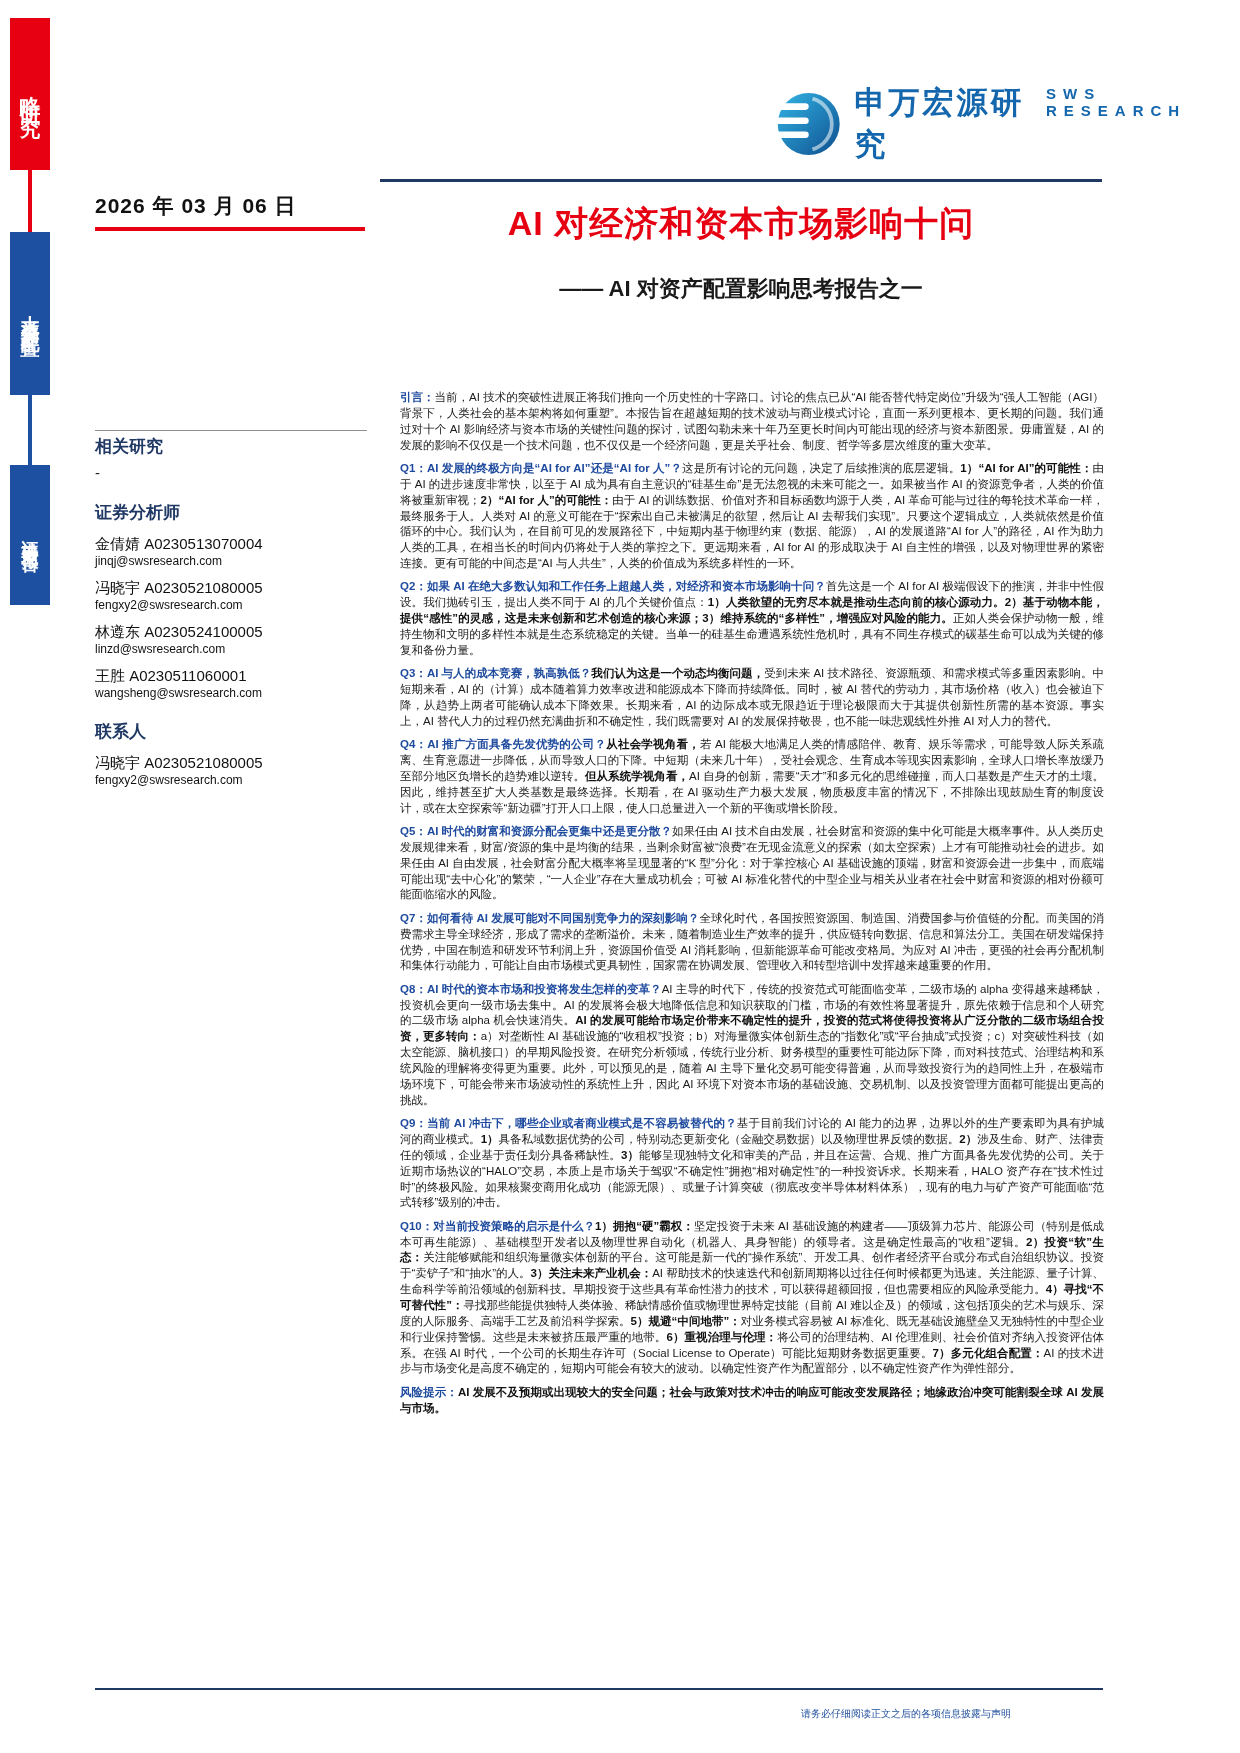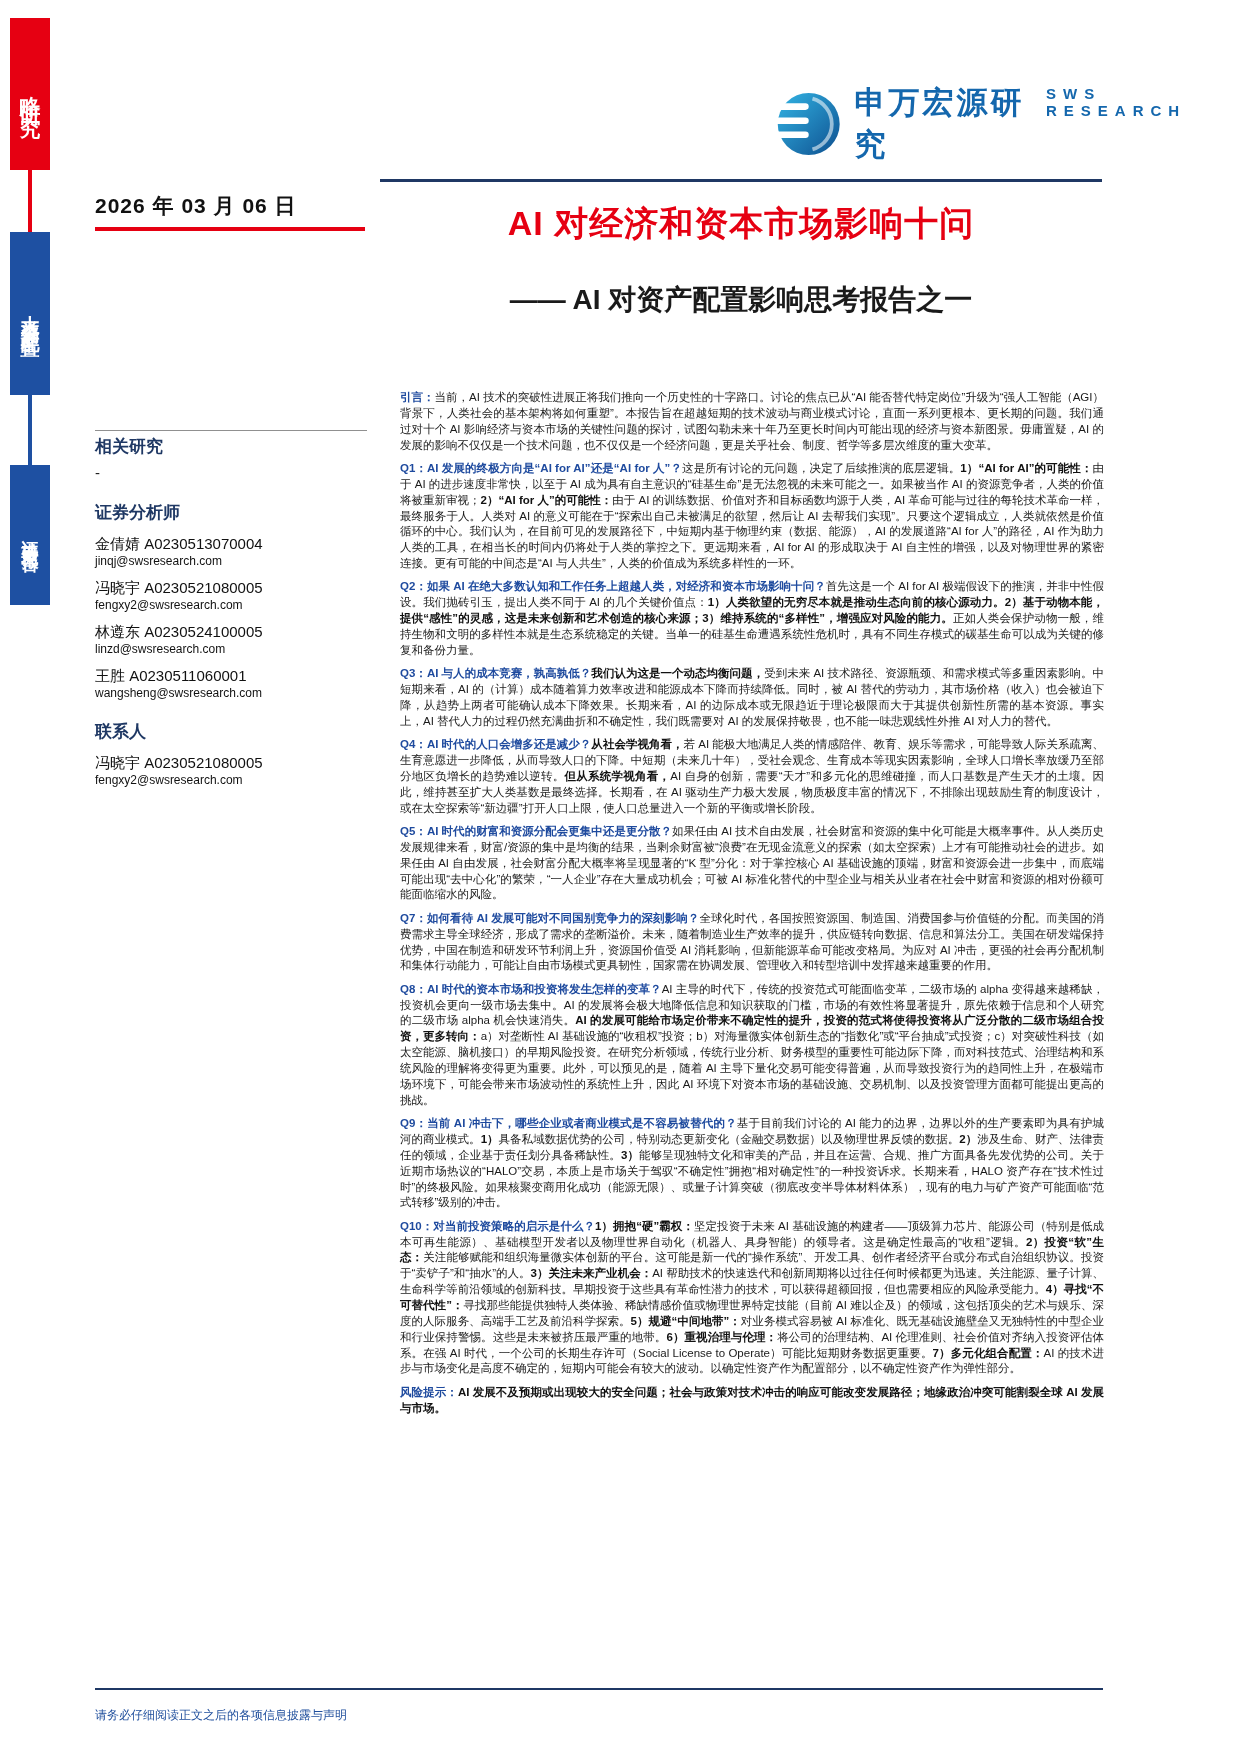--- a/index.html
+++ b/index.html
@@ -20,39 +20,39 @@
   .logo-txt { display:flex; flex-direction:row; }
   .logo-cn { font-size:31px; font-weight:bold; color:#1467ad; letter-spacing:3px; }
   .logo-en { font-size:15px; font-weight:bold; color:#1467ad; letter-spacing:7px; margin-top:3px; }
 
   .date { position:absolute; left:95px; top:192px; font-size:21px; font-weight:bold; color:#111; letter-spacing:1px; }
   .date-rule { position:absolute; left:95px; top:227px; width:270px; height:4px; background:#e60012; }
   .logo-rule { position:absolute; left:380px; top:179px; width:722px; height:3px; background:#1f3864; }
 
   .title-block { position:absolute; left:380px; top:201px; width:722px; text-align:center; }
   .title { font-size:34px; font-weight:bold; color:#e60012; letter-spacing:1px; }
-  .subtitle { margin-top:34px; font-size:28px; font-weight:bold; color:#1a1a1a; }
+  .subtitle { margin-top:27px; font-size:22px; font-weight:bold; color:#1a1a1a; }
 
   
   .left-panel { position:absolute; left:95px; top:430px; width:272px; border-top:1px solid #909090; padding-top:4px; }
   .lp-heading { font-size:17px; font-weight:bold; color:#1f3864; margin-top:20px; }
   .lp-heading.first { margin-top:0; }
   .lp-dash { font-size:15px; color:#222; margin-top:6px; }
   .person-name { font-size:15px; color:#111; margin-top:11px; }
   .person-email { font-size:12px; color:#111; margin-top:0; }
 
   
   #report-body { position:absolute; left:400px; top:390px; width:704px; }
   .para { font-size:11.5px; line-height:1.38; color:#1a1a1a; text-align:justify; margin-bottom:7.5px; }
   .para .lead { font-weight:bold; color:#1e4a9e; }
   .para b { font-weight:bold; color:#111; }
 
   .footer-rule { position:absolute; left:95px; top:1688px; width:1008px; height:2px; background:#1f3864; }
-  .footer-text { position:absolute; left:95px; top:1707px; width:1008px; padding-right:92px;
-    font-size:12px; color:#1f4e9c; }
+  .footer-text { position:absolute; left:95px; top:1707px; width:1008px; text-align:right; padding-right:92px;
+    font-size:10px; color:#1f4e9c; }
 </style>
 </head>
 <body>
 
 <div class="page">
 
   <div class="side-tag tag-red">略研究</div>
   <div class="conn-red"></div>
   <div class="side-tag tag-blue1">大类资产配置</div>
   <div class="conn-blue"></div>
@@ -106,21 +106,21 @@
         <div class="person-name">冯晓宇 A0230521080005</div>
         <div class="person-email">fengxy2@swsresearch.com</div>
       </div>
   </aside>
 
   <main id="report-body">
       <p class="para"><span class="lead">引言：</span>当前，AI 技术的突破性进展正将我们推向一个历史性的十字路口。讨论的焦点已从“AI 能否替代特定岗位”升级为“强人工智能（AGI）背景下，人类社会的基本架构将如何重塑”。本报告旨在超越短期的技术波动与商业模式讨论，直面一系列更根本、更长期的问题。我们通过对十个 AI 影响经济与资本市场的关键性问题的探讨，试图勾勒未来十年乃至更长时间内可能出现的经济与资本新图景。毋庸置疑，AI 的发展的影响不仅仅是一个技术问题，也不仅仅是一个经济问题，更是关乎社会、制度、哲学等多层次维度的重大变革。</p>
       <p class="para"><span class="lead">Q1：AI 发展的终极方向是“AI for AI”还是“AI for 人”？</span>这是所有讨论的元问题，决定了后续推演的底层逻辑。<b>1）“AI for AI”的可能性：</b>由于 AI 的进步速度非常快，以至于 AI 成为具有自主意识的“硅基生命”是无法忽视的未来可能之一。如果被当作 AI 的资源竞争者，人类的价值将被重新审视；<b>2）“AI for 人”的可能性：</b>由于 AI 的训练数据、价值对齐和目标函数均源于人类，AI 革命可能与过往的每轮技术革命一样，最终服务于人。人类对 AI 的意义可能在于“探索出自己未被满足的欲望，然后让 AI 去帮我们实现”。只要这个逻辑成立，人类就依然是价值循环的中心。我们认为，在目前可见的发展路径下，中短期内基于物理约束（数据、能源），AI 的发展道路“AI for 人”的路径，AI 作为助力人类的工具，在相当长的时间内仍将处于人类的掌控之下。更远期来看，AI for AI 的形成取决于 AI 自主性的增强，以及对物理世界的紧密连接。更有可能的中间态是“AI 与人共生”，人类的价值成为系统多样性的一环。</p>
       <p class="para"><span class="lead">Q2：如果 AI 在绝大多数认知和工作任务上超越人类，对经济和资本市场影响十问？</span>首先这是一个 AI for AI 极端假设下的推演，并非中性假设。我们抛砖引玉，提出人类不同于 AI 的几个关键价值点：<b>1）人类欲望的无穷尽本就是推动生态向前的核心源动力。2）基于动物本能，提供“感性”的灵感，这是未来创新和艺术创造的核心来源；3）维持系统的“多样性”，增强应对风险的能力。</b>正如人类会保护动物一般，维持生物和文明的多样性本就是生态系统稳定的关键。当单一的硅基生命遭遇系统性危机时，具有不同生存模式的碳基生命可以成为关键的修复和备份力量。</p>
       <p class="para"><span class="lead">Q3：AI 与人的成本竞赛，孰高孰低？</span><b>我们认为这是一个动态均衡问题，</b>受到未来 AI 技术路径、资源瓶颈、和需求模式等多重因素影响。中短期来看，AI 的（计算）成本随着算力效率改进和能源成本下降而持续降低。同时，被 AI 替代的劳动力，其市场价格（收入）也会被迫下降，从趋势上两者可能确认成本下降效果。长期来看，AI 的边际成本或无限趋近于理论极限而大于其提供创新性所需的基本资源。事实上，AI 替代人力的过程仍然充满曲折和不确定性，我们既需要对 AI 的发展保持敬畏，也不能一味悲观线性外推 AI 对人力的替代。</p>
-      <p class="para"><span class="lead">Q4：AI 时代的人口会增多还是减少？</span><b>从社会学视角看，</b>若 AI 能极大地满足人类的情感陪伴、教育、娱乐等需求，可能导致人际关系疏离、生育意愿进一步降低，从而导致人口的下降。中短期（未来几十年），受社会观念、生育成本等现实因素影响，全球人口增长率放缓乃至部分地区负增长的趋势难以逆转。<b>但从系统学视角看，</b>AI 自身的创新，需要“天才”和多元化的思维碰撞，而人口基数是产生天才的土壤。因此，维持甚至扩大人类基数是最终选择。长期看，在 AI 驱动生产力极大发展，物质极度丰富的情况下，不排除出现鼓励生育的制度设计，或在太空探索等“新边疆”打开人口上限，使人口总量进入一个新的平衡或增长阶段。</p>
+      <p class="para"><span class="lead">Q4：AI 推广方面具备先发优势的公司？</span><b>从社会学视角看，</b>若 AI 能极大地满足人类的情感陪伴、教育、娱乐等需求，可能导致人际关系疏离、生育意愿进一步降低，从而导致人口的下降。中短期（未来几十年），受社会观念、生育成本等现实因素影响，全球人口增长率放缓乃至部分地区负增长的趋势难以逆转。<b>但从系统学视角看，</b>AI 自身的创新，需要“天才”和多元化的思维碰撞，而人口基数是产生天才的土壤。因此，维持甚至扩大人类基数是最终选择。长期看，在 AI 驱动生产力极大发展，物质极度丰富的情况下，不排除出现鼓励生育的制度设计，或在太空探索等“新边疆”打开人口上限，使人口总量进入一个新的平衡或增长阶段。</p>
       <p class="para"><span class="lead">Q5：AI 时代的财富和资源分配会更集中还是更分散？</span>如果任由 AI 技术自由发展，社会财富和资源的集中化可能是大概率事件。从人类历史发展规律来看，财富/资源的集中是均衡的结果，当剩余财富被“浪费”在无现金流意义的探索（如太空探索）上才有可能推动社会的进步。如果任由 AI 自由发展，社会财富分配大概率将呈现显著的“K 型”分化：对于掌控核心 AI 基础设施的顶端，财富和资源会进一步集中，而底端可能出现“去中心化”的繁荣，“一人企业”存在大量成功机会；可被 AI 标准化替代的中型企业与相关从业者在社会中财富和资源的相对份额可能面临缩水的风险。</p>
       <p class="para"><span class="lead">Q7：如何看待 AI 发展可能对不同国别竞争力的深刻影响？</span>全球化时代，各国按照资源国、制造国、消费国参与价值链的分配。而美国的消费需求主导全球经济，形成了需求的垄断溢价。未来，随着制造业生产效率的提升，供应链转向数据、信息和算法分工。美国在研发端保持优势，中国在制造和研发环节利润上升，资源国价值受 AI 消耗影响，但新能源革命可能改变格局。为应对 AI 冲击，更强的社会再分配机制和集体行动能力，可能让自由市场模式更具韧性，国家需在协调发展、管理收入和转型培训中发挥越来越重要的作用。</p>
       <p class="para"><span class="lead">Q8：AI 时代的资本市场和投资将发生怎样的变革？</span>AI 主导的时代下，传统的投资范式可能面临变革，二级市场的 alpha 变得越来越稀缺，投资机会更向一级市场去集中。AI 的发展将会极大地降低信息和知识获取的门槛，市场的有效性将显著提升，原先依赖于信息和个人研究的二级市场 alpha 机会快速消失。<b>AI 的发展可能给市场定价带来不确定性的提升，投资的范式将使得投资将从广泛分散的二级市场组合投资，更多转向：</b>a）对垄断性 AI 基础设施的“收租权”投资；b）对海量微实体创新生态的“指数化”或“平台抽成”式投资；c）对突破性科技（如太空能源、脑机接口）的早期风险投资。在研究分析领域，传统行业分析、财务模型的重要性可能边际下降，而对科技范式、治理结构和系统风险的理解将变得更为重要。此外，可以预见的是，随着 AI 主导下量化交易可能变得普遍，从而导致投资行为的趋同性上升，在极端市场环境下，可能会带来市场波动性的系统性上升，因此 AI 环境下对资本市场的基础设施、交易机制、以及投资管理方面都可能提出更高的挑战。</p>
       <p class="para"><span class="lead">Q9：当前 AI 冲击下，哪些企业或者商业模式是不容易被替代的？</span>基于目前我们讨论的 AI 能力的边界，边界以外的生产要素即为具有护城河的商业模式。<b>1）</b>具备私域数据优势的公司，特别动态更新变化（金融交易数据）以及物理世界反馈的数据。<b>2）</b>涉及生命、财产、法律责任的领域，企业基于责任划分具备稀缺性。<b>3）</b>能够呈现独特文化和审美的产品，并且在运营、合规、推广方面具备先发优势的公司。关于近期市场热议的“HALO”交易，本质上是市场关于驾驭“不确定性”拥抱“相对确定性”的一种投资诉求。长期来看，HALO 资产存在“技术性过时”的终极风险。如果核聚变商用化成功（能源无限）、或量子计算突破（彻底改变半导体材料体系），现有的电力与矿产资产可能面临“范式转移”级别的冲击。</p>
       <p class="para"><span class="lead">Q10：对当前投资策略的启示是什么？</span><b>1）拥抱“硬”霸权：</b>坚定投资于未来 AI 基础设施的构建者——顶级算力芯片、能源公司（特别是低成本可再生能源）、基础模型开发者以及物理世界自动化（机器人、具身智能）的领导者。这是确定性最高的“收租”逻辑。<b>2）投资“软”生态：</b>关注能够赋能和组织海量微实体创新的平台。这可能是新一代的“操作系统”、开发工具、创作者经济平台或分布式自治组织协议。投资于“卖铲子”和“抽水”的人。<b>3）关注未来产业机会：</b>AI 帮助技术的快速迭代和创新周期将以过往任何时候都更为迅速。关注能源、量子计算、生命科学等前沿领域的创新科技。早期投资于这些具有革命性潜力的技术，可以获得超额回报，但也需要相应的风险承受能力。<b>4）寻找“不可替代性”：</b>寻找那些能提供独特人类体验、稀缺情感价值或物理世界特定技能（目前 AI 难以企及）的领域，这包括顶尖的艺术与娱乐、深度的人际服务、高端手工艺及前沿科学探索。<b>5）规避“中间地带”：</b>对业务模式容易被 AI 标准化、既无基础设施壁垒又无独特性的中型企业和行业保持警惕。这些是未来被挤压最严重的地带。<b>6）重视治理与伦理：</b>将公司的治理结构、AI 伦理准则、社会价值对齐纳入投资评估体系。在强 AI 时代，一个公司的长期生存许可（Social License to Operate）可能比短期财务数据更重要。<b>7）多元化组合配置：</b>AI 的技术进步与市场变化是高度不确定的，短期内可能会有较大的波动。以确定性资产作为配置部分，以不确定性资产作为弹性部分。</p>
       <p class="para"><span class="lead">风险提示：</span><b>AI 发展不及预期或出现较大的安全问题；社会与政策对技术冲击的响应可能改变发展路径；地缘政治冲突可能割裂全球 AI 发展与市场。</b></p>
     </main>
 
   <div class="footer-rule"></div>
   <div class="footer-text">请务必仔细阅读正文之后的各项信息披露与声明</div>

